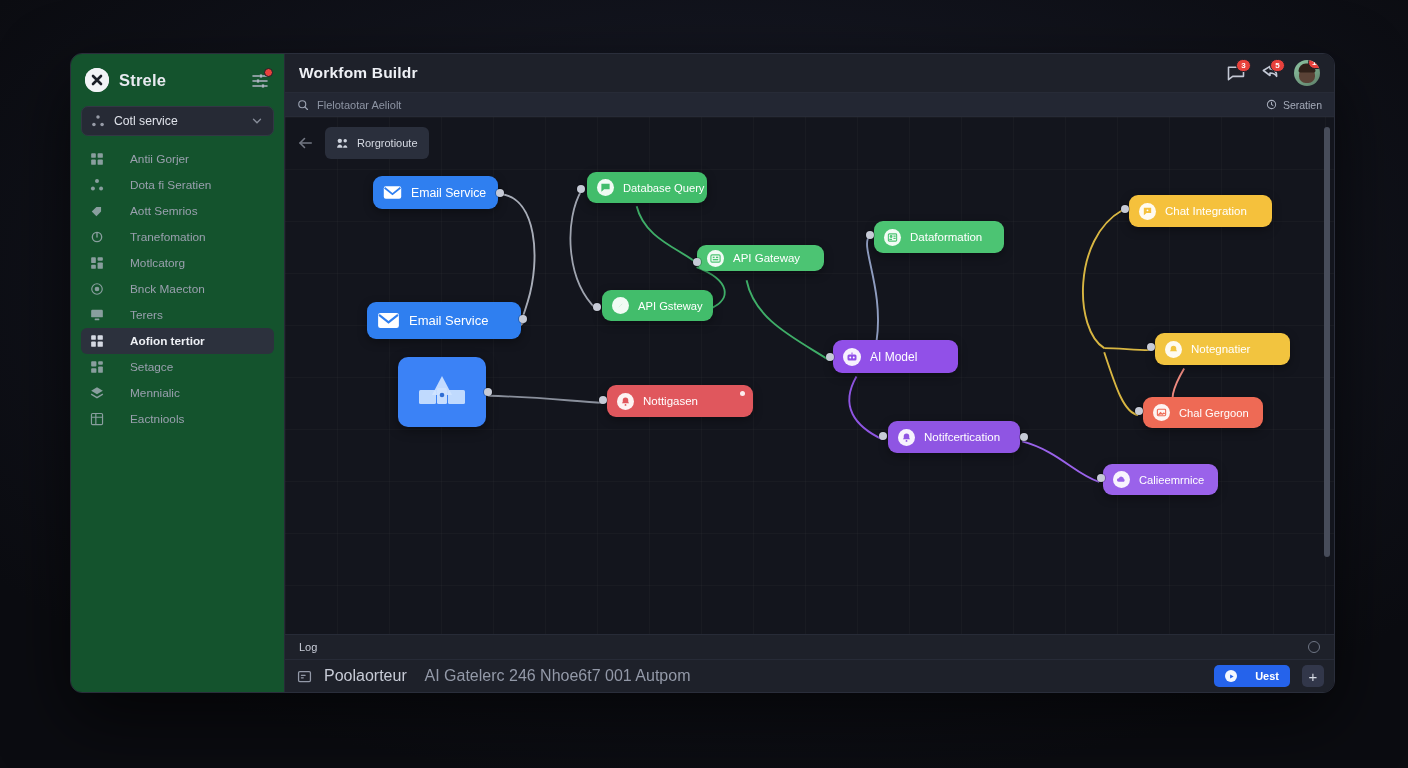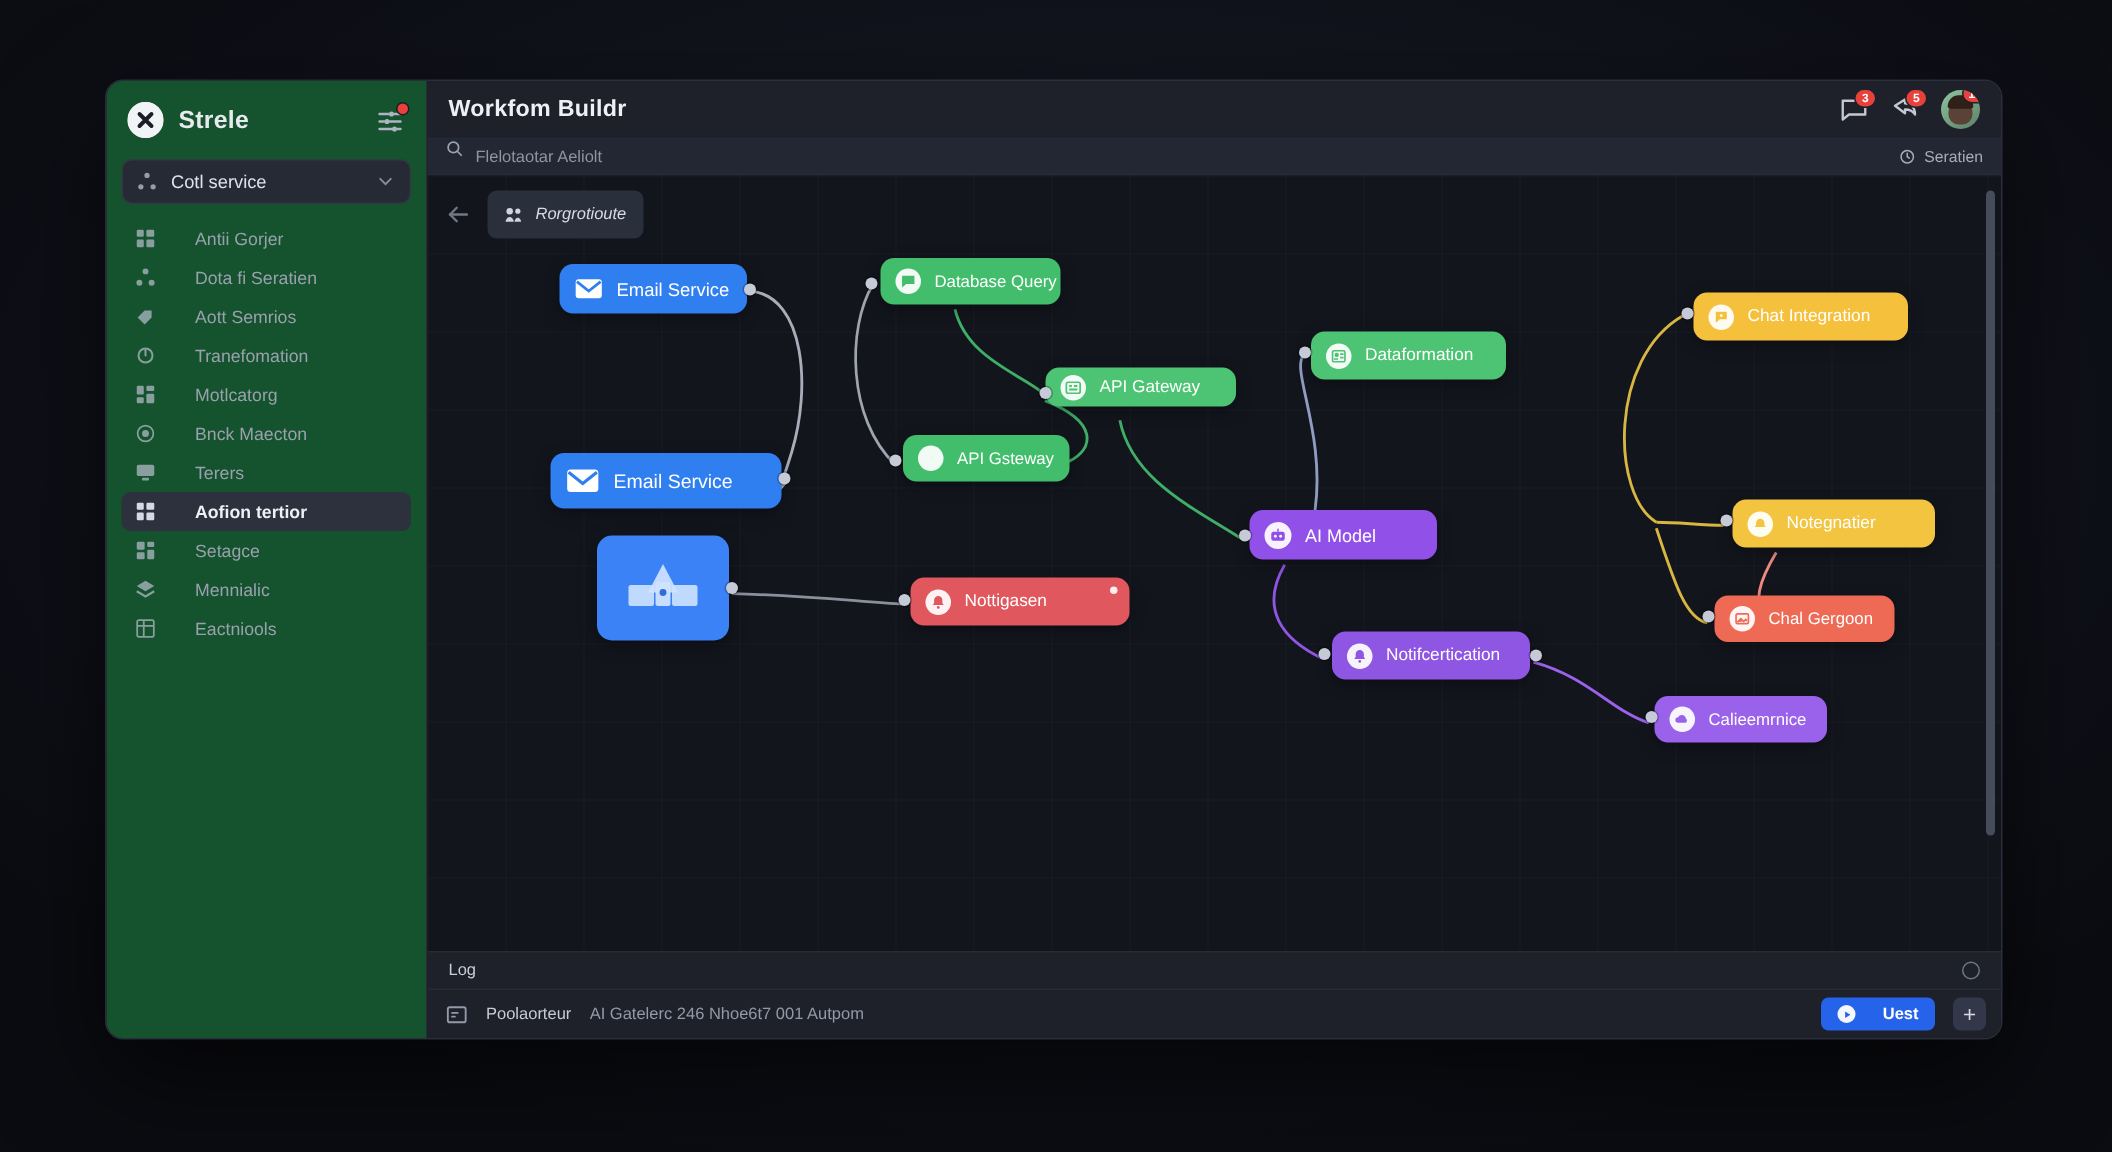--- a/index.html
+++ b/index.html
@@ -133,21 +133,21 @@
     color: #fff; font-size: 8px; font-weight: 700;
     display: flex; align-items: center; justify-content: center;
     border: 1.5px solid #1e212a;
     line-height: 1;
   }
 
   .searchbar {
     height: 24px; flex:none;
     background: #232733;
     border-bottom: 1px solid #272b37;
-    display: flex; 
+    display: flex; align-items: center;
     padding: 0 12px; gap: 8px;
   }
   .searchbar input {
     flex: 1; background: transparent; border: 0; outline: none;
     color: #aab0bd; font-size: 11px;
     font-family: "Liberation Sans", sans-serif;
   }
   .searchbar input::placeholder { color: #8d94a3; }
   .search-right {
     display: flex; align-items: center; gap: 6px;
@@ -165,21 +165,21 @@
     background-size: 52px 52px;
   }
   .canvas-toolbar {
     position: absolute; left: 12px; top: 10px;
     display: flex; align-items: center; gap: 10px; z-index: 4;
   }
   .back-btn { width: 18px; height: 18px; cursor: pointer; opacity:.62; }
   .chip {
     height: 23px; background: #2a2f3c;
     border-radius: 6px; display: flex; align-items: center; gap: 8px;
-    padding: 16px 11px; cursor: pointer; font-style: italic;
+    padding: 16px 11px; cursor: pointer;
   }
   .chip .label { color: #d6dae3; font-size: 11px; }
 
   svg.edges { position: absolute; inset: 0; width: 100%; height: 100%; z-index:1; }
 
   .node {
     position: absolute; z-index: 2;
     border-radius: 9px;
     display: flex; align-items: center; gap: 9px;
     padding: 0 14px 0 10px;
@@ -228,21 +228,21 @@
   .logbar .label { color: #c9cdd8; font-size: 11px; flex:1; }
   .spinner {
     width: 12px; height: 12px; border-radius: 50%;
     border: 1.4px solid #6e7584; cursor: pointer;
   }
   .statusbar {
     height: 33px; flex: none;
     background: #1e212a; border-top: 1px solid #272b37;
     display: flex; align-items: center; gap: 12px; padding: 0 10px 0 12px;
   }
-  .statusbar .status-text { color: #9399a8; font-size: 11px; flex: 1; white-space: nowrap; overflow:hidden; }
+  .statusbar .status-text { color: #9399a8; font-size: 16px; flex: 1; white-space: nowrap; overflow:hidden; }
   .statusbar .status-name { color: #c7cbd6; }
   .run-btn {
     height: 22px; background: #2563eb; border-radius: 5px;
     display: flex; align-items: center; gap: 18px;
     padding: 0 11px; color: #fff; font-size: 11px; font-weight:600;
     cursor: pointer;
   }
   .run-btn .play {
     width: 12px; height: 12px; border-radius: 50%;
     background: rgba(255,255,255,.95);

